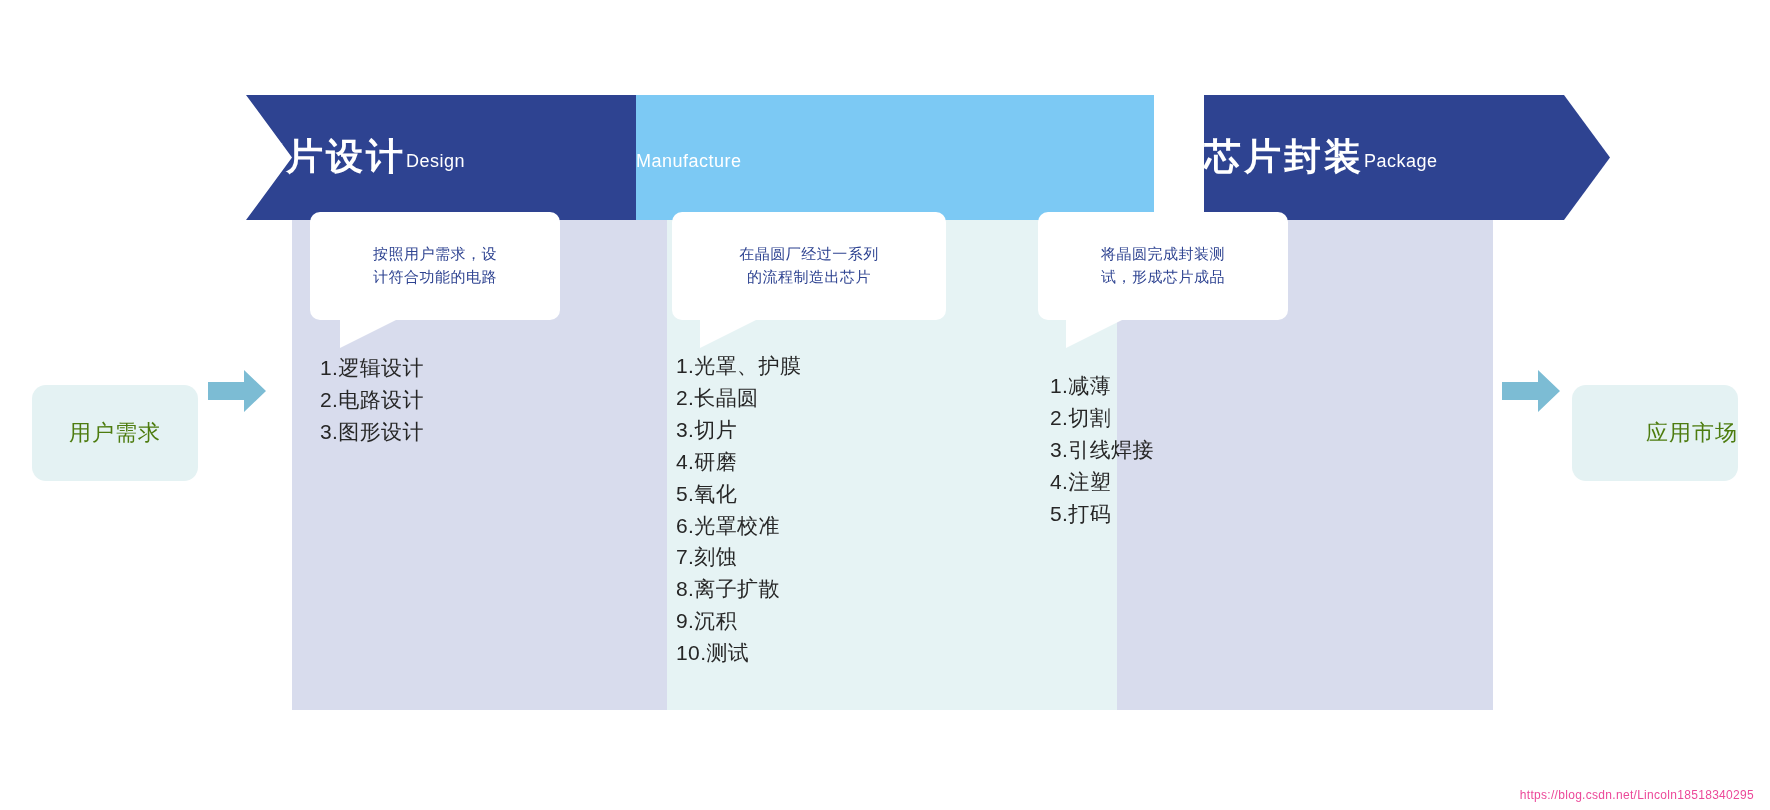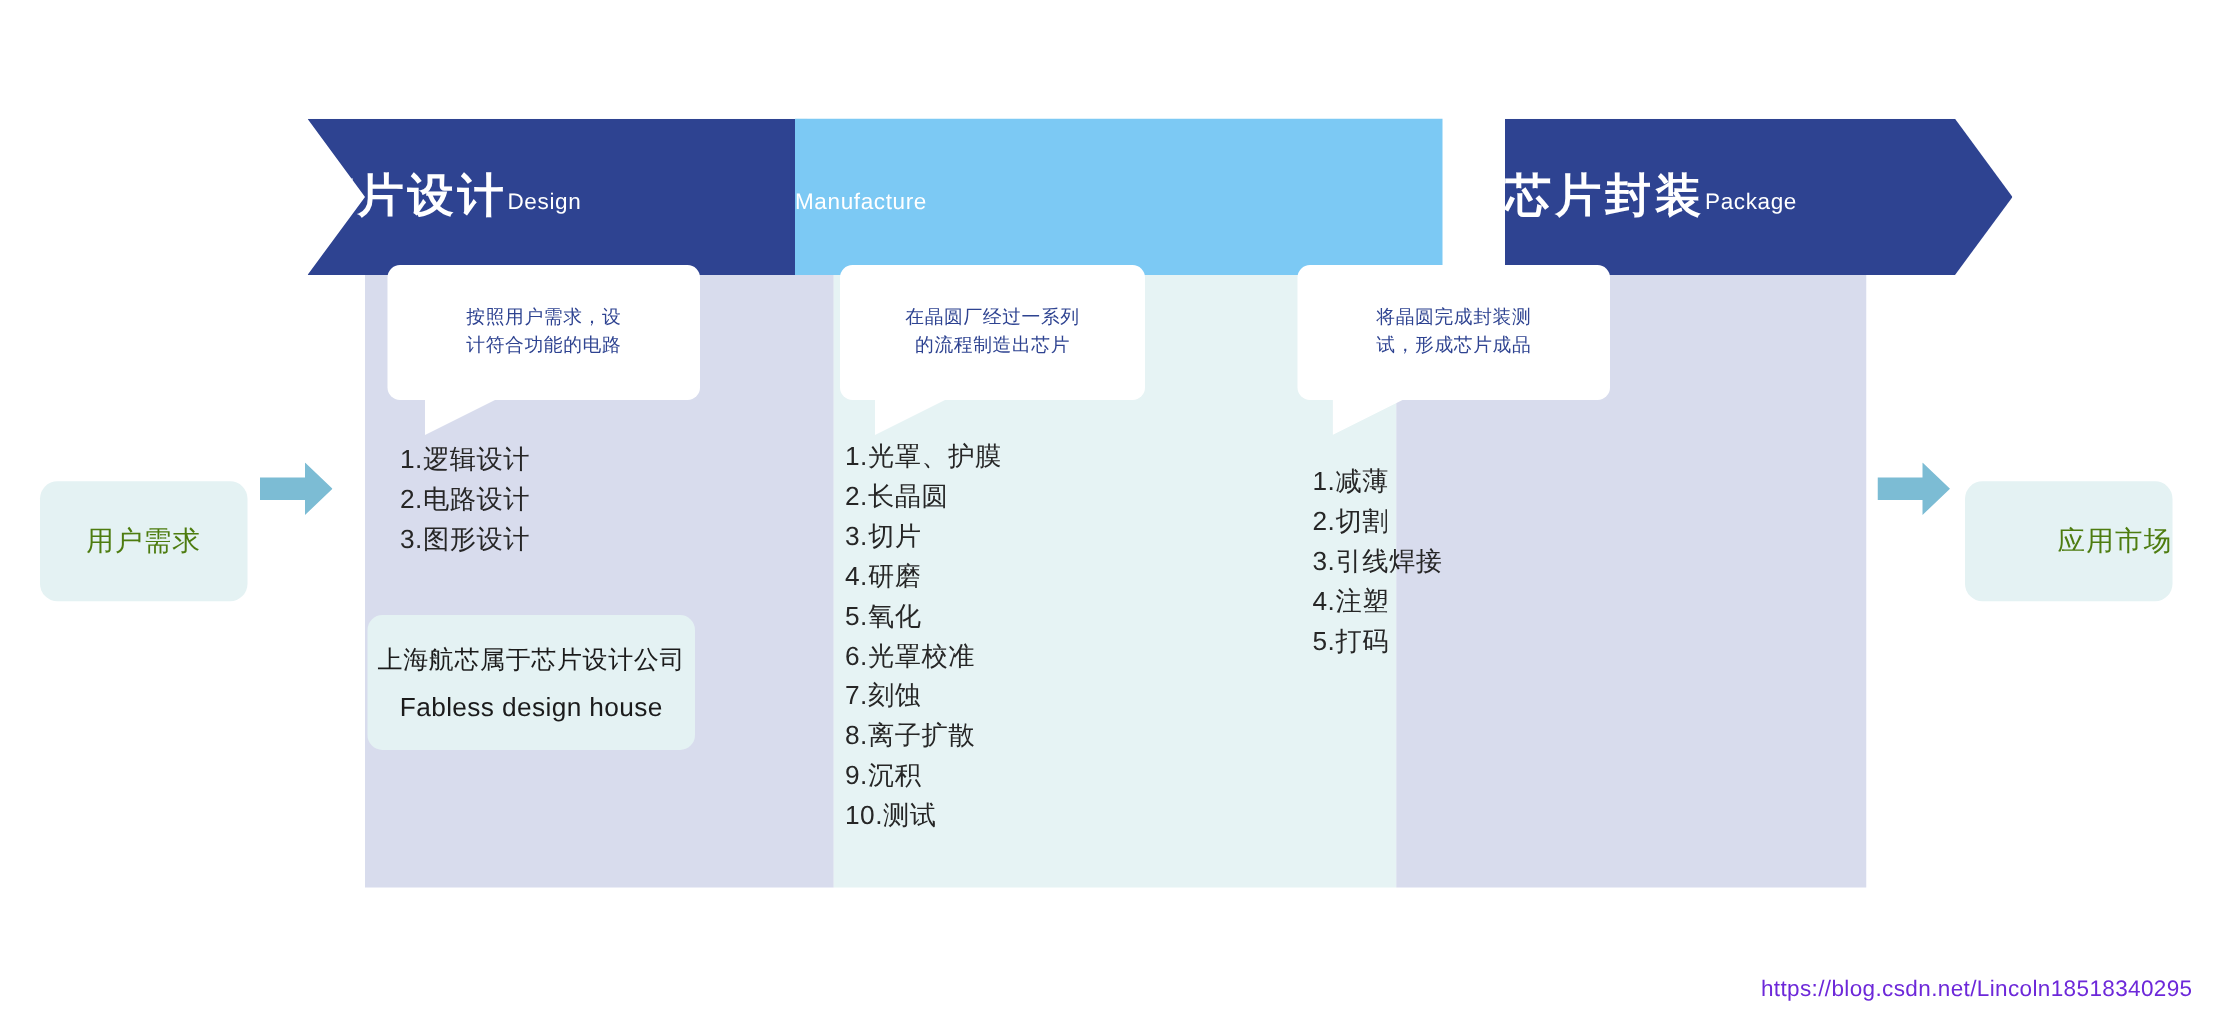--- a/index.html
+++ b/index.html
@@ -50,21 +50,21 @@
   .bubble .btxt{
     color:#2e4391;font-size:15px;line-height:1.52;text-align:center;
     letter-spacing:.5px;padding:0 14px;
   }
   .bubble .tail{
     position:absolute;bottom:-28px;width:58px;height:29px;
     background:#ffffff;clip-path:polygon(0 0,58px 0,0 29px);
   }
   #bubble-design{left:310px;top:212px;width:250px;height:108px;}
   #bubble-design .tail{left:30px;}
-  #bubble-manu{left:672px;top:212px;width:244px;height:108px;}
+  #bubble-manu{left:672px;top:212px;width:274px;height:108px;}
   #bubble-manu .tail{left:28px;}
   #bubble-pack{left:1038px;top:212px;width:250px;height:108px;}
   #bubble-pack .tail{left:28px;}
 
   
   .steplist{position:absolute;color:#262626;font-size:21px;line-height:1.52;letter-spacing:.4px;}
   #list-design{left:320px;top:352px;}
   #list-manu{left:676px;top:350px;}
   #list-pack{left:1050px;top:370px;}
   .steplist div{white-space:nowrap;}
@@ -75,21 +75,21 @@
     background:#e4f2f3;border-radius:12px;
     display:flex;flex-direction:column;align-items:center;justify-content:center;
     color:#1b1b1b;
   }
   #fabless .cn{font-size:20px;letter-spacing:.5px;}
   #fabless .en{font-size:21px;margin-top:14px;letter-spacing:.3px;}
 
   
   #watermark{
     position:absolute;right:16px;bottom:8px;
-    color:#6d28d9;font-size:18px;letter-spacing:.3px;
+    color:#ec4899;font-size:12px;letter-spacing:.3px;
   }
 </style>
 </head>
 <body>
 
 <div class="stage">
 
   <div class="endbox" id="userneed">
     <span>用户需求</span>
   </div>
@@ -166,24 +166,20 @@
   </div>
 
   <div class="steplist" id="list-pack">
     <div>1.减薄</div>
     <div>2.切割</div>
     <div>3.引线焊接</div>
     <div>4.注塑</div>
     <div>5.打码</div>
   </div>
 
-  <div id="fabless">
-    <div class="cn">上海航芯属于芯片设计公司</div>
-    <div class="en">Fabless design house</div>
-  </div>
 
   <div class="arrow" style="left:1502px;top:370px;">
     <svg width="58" height="42" viewBox="0 0 58 42" xmlns="http://www.w3.org/2000/svg">
       <polygon points="0,12 36,12 36,0 58,21 36,42 36,30 0,30" fill="#7cbcd4"></polygon>
     </svg>
   </div>
 
   <div class="endbox" id="market">
     <span>应用市场</span>
   </div>

